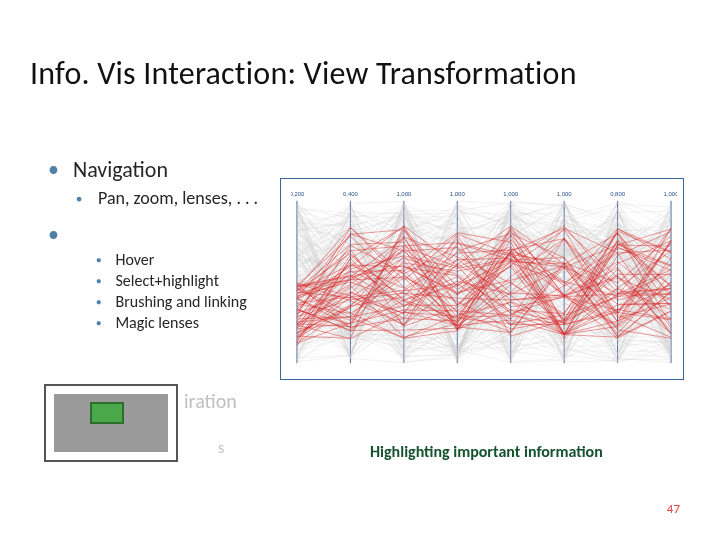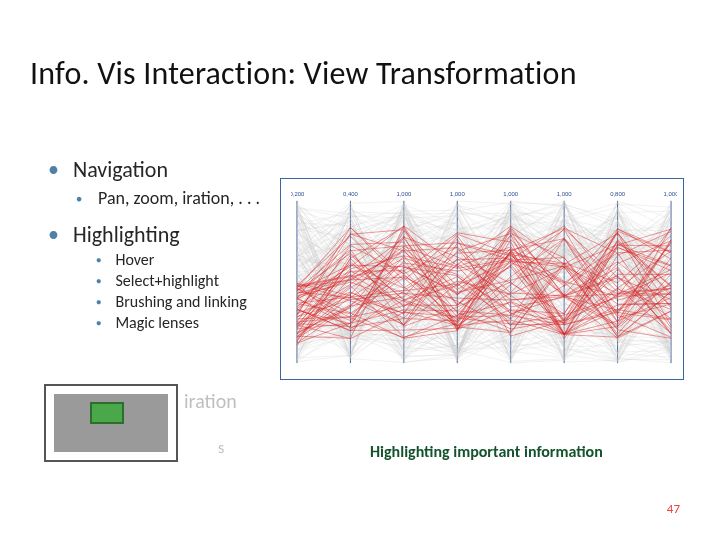--- a/index.html
+++ b/index.html
@@ -40,26 +40,25 @@
 
   <div class="title">Info. Vis Interaction: View Transformation</div>
 
   <div class="body">
     <div class="bullet-row lvl1">
       <span class="b1">•</span>
       <span>Navigation</span>
     </div>
     <div class="bullet-row lvl2">
       <span class="b2">●</span>
-      <span>Pan, zoom, iration, . . .</span>
+      <span>Pan, zoom, lenses, . . .</span>
     </div>
 
     <div class="bullet-row lvl1" style="margin-top:12px">
       <span class="b1">•</span>
-      <span>Highlighting</span>
     </div>
     <div class="bullet-row lvl3">
       <span class="b3">●</span>
       <span>Hover</span>
     </div>
     <div class="bullet-row lvl3">
       <span class="b3">●</span>
       <span>Select+highlight</span>
     </div>
     <div class="bullet-row lvl3">

